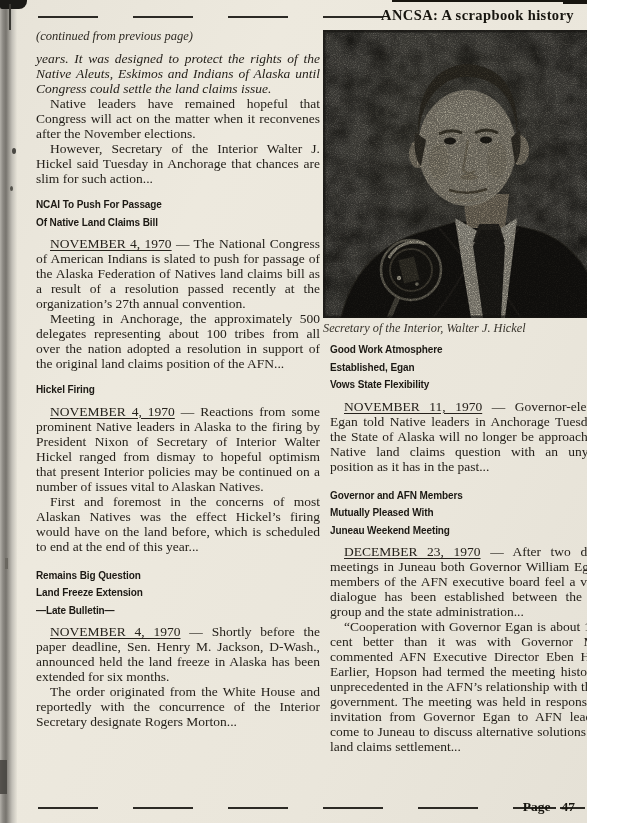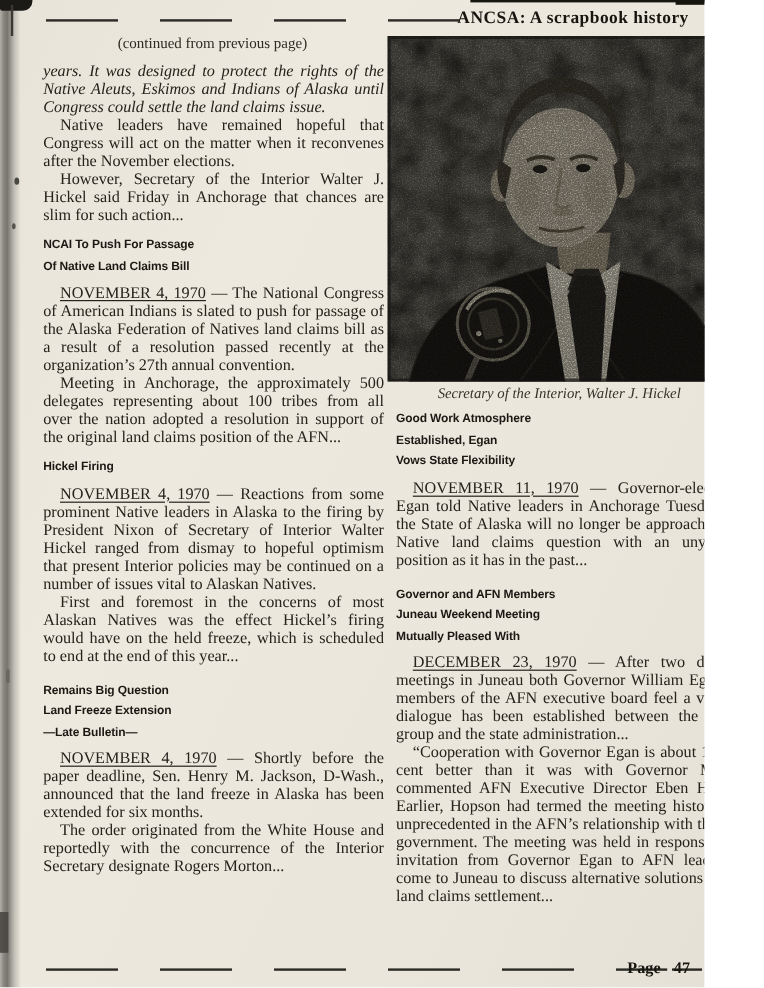--- a/index.html
+++ b/index.html
@@ -26,32 +26,32 @@
   .header-rule{left:38px;top:16px;width:376px;}
   .header-title{position:absolute;top:7px;right:13px;font-weight:bold;font-size:14.5px;letter-spacing:.4px;color:#17150f;}
   
   .footer-rule{left:38px;top:807px;width:518px;}
   .footer-lead{position:absolute;left:560px;top:807px;width:25px;height:2px;background:#2c2a25;}
   .footer-text{position:absolute;top:799px;right:12px;font-weight:bold;font-size:13.5px;color:#17150f;text-align:right;}
   .footer-text .num{margin-left:11px;}
   
   .col-left{position:absolute;left:36px;top:29px;width:284px;}
   .col-right{position:absolute;left:330px;top:337px;width:296px;}
-  .continued{font-size:12.5px;text-align:center;margin:0 2px 7px 0;color:#2e2a23;}
+  .continued{font-style:italic;font-size:12.5px;text-align:left;margin:0 2px 7px 0;color:#2e2a23;}
   .para{font-size:13.5px;line-height:15px;text-align:justify;text-indent:14px;margin:0;}
   .para.noindent{text-indent:0;font-style:italic;}
   .date{text-decoration:underline;text-underline-offset:2px;}
   .headline{font-family:"Liberation Sans","DejaVu Sans",sans-serif;font-weight:bold;
     font-size:10px;line-height:17.5px;text-align:left;margin:10px 0 5px 0;color:#1c1914;letter-spacing:-.1px;}
   .headline span{display:block;}
   .headline.mt-lg{margin-top:13px;}
   
   .photo-wrap{position:absolute;left:323px;top:30px;width:286px;height:288px;}
   .photo-wrap svg{display:block;}
-  .caption{position:absolute;left:323px;top:321px;width:286px;text-align:center;
+  .caption{position:absolute;left:323px;top:321px;width:286px;
     font-style:italic;font-size:12.3px;color:#37332b;}
 </style>
 </head>
 <body>
 
 <div class="page">
 
   <div class="scan-edge"></div>
   <div class="artifact a-corner"></div>
   <div class="artifact a-line"></div>
@@ -62,41 +62,41 @@
   <div class="top-bar"></div>
   <div class="top-bar2"></div>
 
   <div class="rule-dashed header-rule"></div>
   <div class="header-title">ANCSA: A scrapbook history</div>
 
   <div class="col-left">
     <p class="continued">(continued from previous page)</p>
     <p class="para noindent">years. It was designed to protect the rights of the Native Aleuts, Eskimos and Indians of Alaska until Congress could settle the land claims issue.</p>
     <p class="para">Native leaders have remained hopeful that Congress will act on the matter when it reconvenes after the November elections.</p>
-    <p class="para">However, Secretary of the Interior Walter J. Hickel said Friday in Anchorage that chances are slim for such action...</p>
+    <p class="para">However, Secretary of the Interior Walter J. Hickel said Tuesday in Anchorage that chances are slim for such action...</p>
 
     <h2 class="headline">
       <span>NCAI To Push For Passage</span>
       <span>Of Native Land Claims Bill</span>
     </h2>
     <p class="para"><span class="date">NOVEMBER 4, 1970</span><span> — The National Congress of American Indians is slated to push for passage of the Alaska Federation of Natives land claims bill as a result of a resolution passed recently at the organization’s 27th annual convention.</span></p>
     <p class="para">Meeting in Anchorage, the approximately 500 delegates representing about 100 tribes from all over the nation adopted a resolution in support of the original land claims position of the AFN...</p>
 
     <h2 class="headline">
       <span>Hickel Firing</span>
     </h2>
     <p class="para"><span class="date">NOVEMBER 4, 1970</span><span> — Reactions from some prominent Native leaders in Alaska to the firing by President Nixon of Secretary of Interior Walter Hickel ranged from dismay to hopeful optimism that present Interior policies may be continued on a number of issues vital to Alaskan Natives.</span></p>
-    <p class="para">First and foremost in the concerns of most Alaskan Natives was the effect Hickel’s firing would have on the held freeze, which is scheduled to end at the end of this year...</p>
+    <p class="para">First and foremost in the concerns of most Alaskan Natives was the effect Hickel’s firing would have on the land before, which is scheduled to end at the end of this year...</p>
 
     <h2 class="headline mt-lg">
       <span>Remains Big Question</span>
       <span>Land Freeze Extension</span>
       <span>—Late Bulletin—</span>
     </h2>
-    <p class="para"><span class="date">NOVEMBER 4, 1970</span><span> — Shortly before the paper deadline, Sen. Henry M. Jackson, D-Wash., announced that the land freeze in Alaska has been extended for six months.</span></p>
+    <p class="para"><span class="date">NOVEMBER 4, 1970</span><span> — Shortly before the paper deadline, Sen. Henry M. Jackson, D-Wash., announced held the land freeze in Alaska has been extended for six months.</span></p>
     <p class="para">The order originated from the White House and reportedly with the concurrence of the Interior Secretary designate Rogers Morton...</p>
   </div>
 
   <div class="photo-wrap">
     <svg width="286" height="288" viewBox="0 0 286 288" preserveAspectRatio="none">
       <defs>
         <radialGradient id="bgGrad" cx="45%" cy="35%" r="80%">
           <stop offset="0%" stop-color="#353329"></stop>
           <stop offset="55%" stop-color="#26241f"></stop>
           <stop offset="100%" stop-color="#191813"></stop>
@@ -166,22 +166,22 @@
   <div class="col-right">
     <h2 class="headline" style="margin-top:4px;">
       <span>Good Work Atmosphere</span>
       <span>Established, Egan</span>
       <span>Vows State Flexibility</span>
     </h2>
     <p class="para"><span class="date">NOVEMBER 11, 1970</span><span> — Governor-elect Bill Egan told Native leaders in Anchorage Tuesday that the State of Alaska will no longer be approaching the Native land claims question with an unyielding position as it has in the past...</span></p>
 
     <h2 class="headline mt-lg">
       <span>Governor and AFN Members</span>
+      <span>Mutually Pleased With</span>
       <span>Juneau Weekend Meeting</span>
-      <span>Mutually Pleased With</span>
     </h2>
     <p class="para"><span class="date">DECEMBER 23, 1970</span><span> — After two days of meetings in Juneau both Governor William Egan and members of the AFN executive board feel a valuable dialogue has been established between the Native group and the state administration...</span></p>
     <p class="para">“Cooperation with Governor Egan is about 150 per cent better than it was with Governor Miller,” commented AFN Executive Director Eben Hopson. Earlier, Hopson had termed the meeting historic and unprecedented in the AFN’s relationship with the state government. The meeting was held in response to an invitation from Governor Egan to AFN leaders to come to Juneau to discuss alternative solutions for the land claims settlement...</p>
   </div>
 
   <div class="rule-dashed footer-rule"></div>
   <div class="footer-lead"></div>
   <div class="footer-text">
     <span>Page</span><span class="num">47</span>
   </div>

